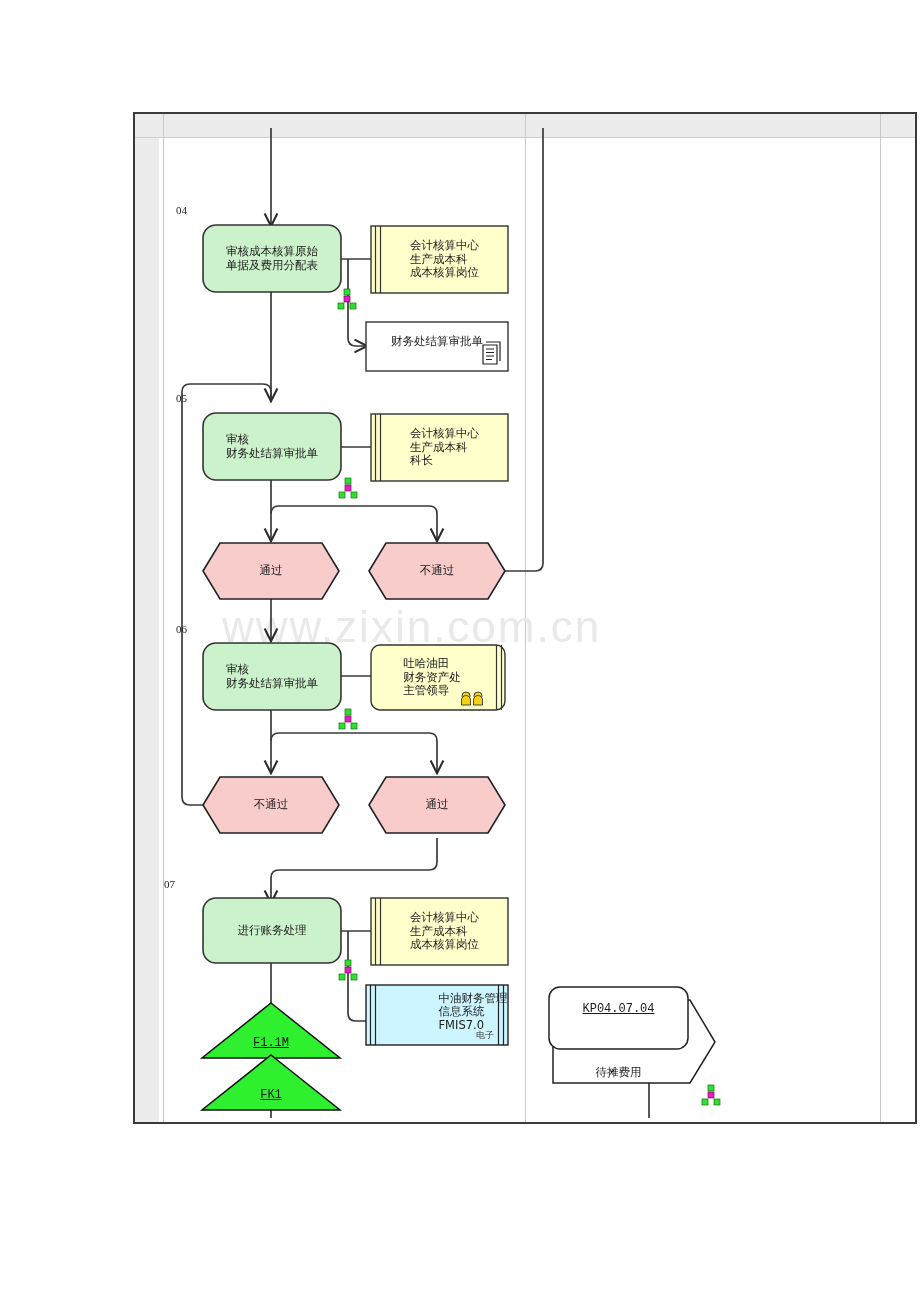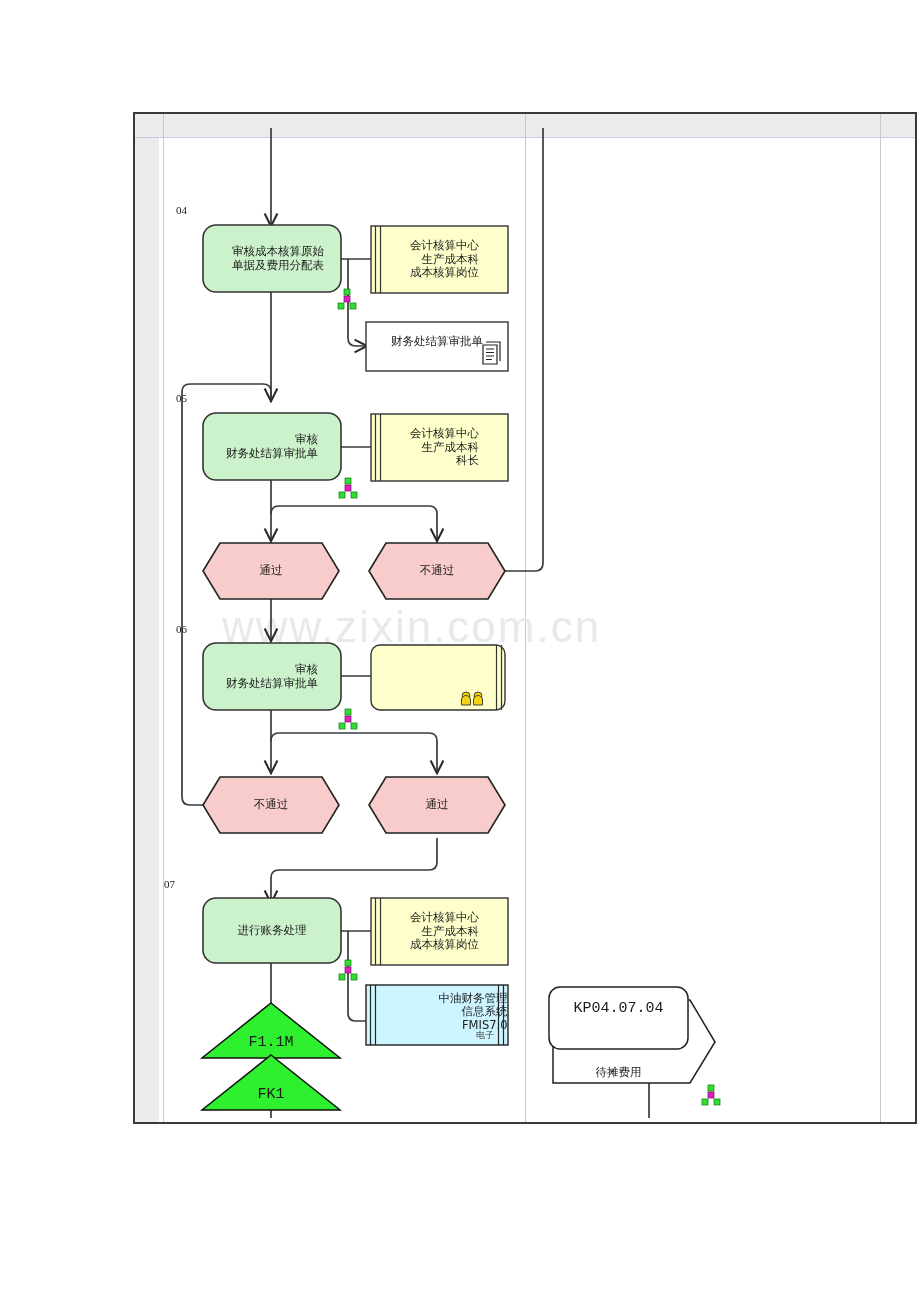--- a/index.html
+++ b/index.html
@@ -62,28 +62,28 @@
     width: 920px;
     height: 1302px;
     pointer-events: none;
   }
   
   .node-text {
     position: absolute;
     display: flex;
     align-items: center;
     justify-content: center;
-    text-align: right;
+    text-align: left;
     line-height: 1.18;
     color: #1a1a1a;
     white-space: pre-line;
     pointer-events: none;
   }
   .t-cn { font-family: "DejaVu Sans", "Liberation Sans", sans-serif; font-size: 11.5px; }
-  .t-mono { font-family: "Liberation Mono", "DejaVu Sans Mono", monospace; font-size: 15px; }
+  .t-mono { font-family: "Liberation Mono", "DejaVu Sans Mono", monospace; font-size: 12px; text-decoration: underline; }
   .t-step { font-family: "Liberation Serif", "DejaVu Serif", serif; font-size: 11px; color: #222; }
   .t-small { font-size: 9px; }
   .watermark {
     position: absolute;
     left: 222px;
     top: 602px;
     font-family: "Liberation Sans", "DejaVu Sans", sans-serif;
     font-size: 44px;
     letter-spacing: 2px;
     color: #e9e9e9;
@@ -244,37 +244,40 @@
       <rect x="0" y="14" width="6" height="6" fill="#33dd33" stroke="#0a7a0a" stroke-width="0.7"></rect>
       <rect x="12" y="14" width="6" height="6" fill="#33dd33" stroke="#0a7a0a" stroke-width="0.7"></rect>
     </g>
   </svg>
 
   <div class="node-text t-step" style="left:176px; top:203px; width:22px; height:14px; justify-content:flex-start;">04</div>
   <div class="node-text t-step" style="left:176px; top:391px; width:22px; height:14px; justify-content:flex-start;">05</div>
   <div class="node-text t-step" style="left:176px; top:622px; width:22px; height:14px; justify-content:flex-start;">06</div>
   <div class="node-text t-step" style="left:164px; top:877px; width:22px; height:14px; justify-content:flex-start;">07</div>
 
-  <div class="node-text t-cn" style="left:209px; top:225px; width:138px; height:67px;">审核成本核算原始
+  <div class="node-text t-cn" style="left:203px; top:225px; width:138px; height:67px;">审核成本核算原始
 单据及费用分配表</div>
   <div class="node-text t-cn" style="left:381px; top:226px; width:127px; height:67px;">会计核算中心
 生产成本科
 成本核算岗位</div>
   <div class="node-text t-cn" style="left:366px; top:322px; width:142px; height:40px;">财务处结算审批单</div>
 
   <div class="node-text t-cn" style="left:203px; top:413px; width:138px; height:67px;">审核
 财务处结算审批单</div>
   <div class="node-text t-cn" style="left:381px; top:414px; width:127px; height:67px;">会计核算中心
 生产成本科
 科长</div>
   <div class="node-text t-cn" style="left:203px; top:543px; width:136px; height:56px;">通过</div>
   <div class="node-text t-cn" style="left:369px; top:543px; width:136px; height:56px;">不通过</div>
 
   <div class="node-text t-cn" style="left:203px; top:643px; width:138px; height:67px;">审核
 财务处结算审批单</div>
+  <div class="node-text t-cn" style="left:371px; top:645px; width:122px; height:65px;">吐哈油田
+财务资产处
+主管领导</div>
   <div class="node-text t-cn" style="left:203px; top:777px; width:136px; height:56px;">不通过</div>
   <div class="node-text t-cn" style="left:369px; top:777px; width:136px; height:56px;">通过</div>
 
   <div class="node-text t-cn" style="left:203px; top:898px; width:138px; height:65px;">进行账务处理</div>
   <div class="node-text t-cn" style="left:381px; top:898px; width:127px; height:67px;">会计核算中心
 生产成本科
 成本核算岗位</div>
   <div class="node-text t-cn" style="left:378px; top:985px; width:120px; height:54px;padding-left:35px;">中油财务管理
 信息系统
 FMIS7.0</div>

